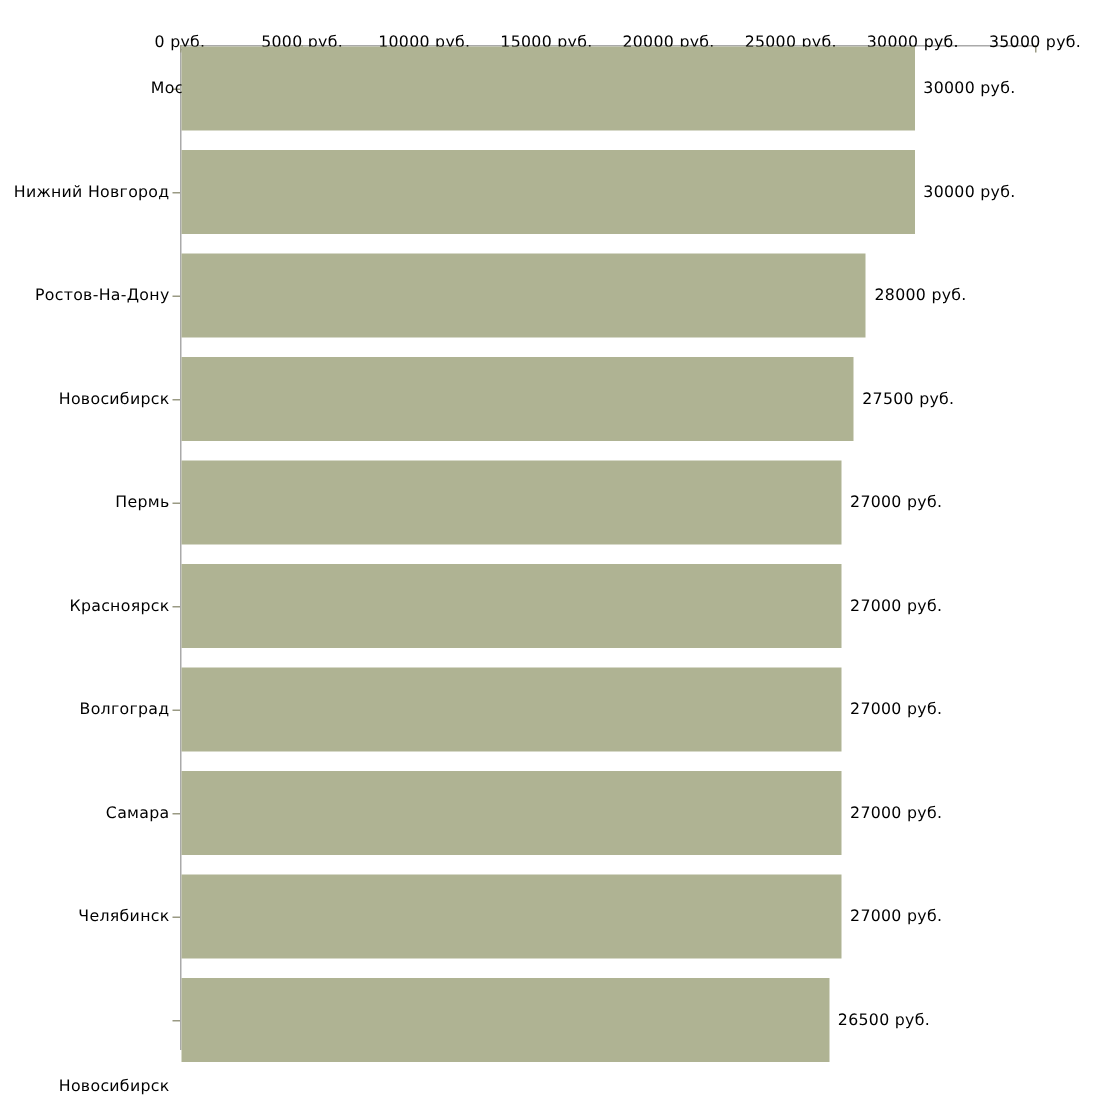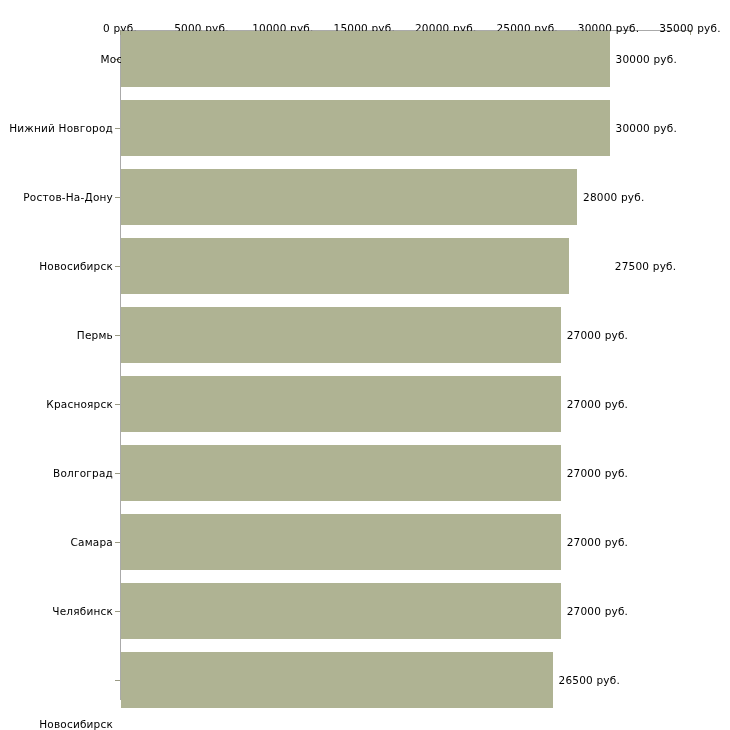--- a/index.html
+++ b/index.html
@@ -141,21 +141,21 @@
       <div class="y-tick-label" style="top: 680px; right: 617px; margin-top: 44px;">Новосибирск</div>
     </div>
   <div id="bars-layer">
       <div class="bar" title="Москва: 30000 руб." style="top: 31px; height: 56px; width: 488.571px; background: rgb(175, 179, 147);"></div>
       <div class="bar-value-label" style="left: 615.571px; top: 59px;">30000 руб.</div>
       <div class="bar" title="Нижний Новгород: 30000 руб." style="top: 100px; height: 56px; width: 488.571px; background: rgb(175, 179, 147);"></div>
       <div class="bar-value-label" style="left: 615.571px; top: 128px;">30000 руб.</div>
       <div class="bar" title="Ростов-На-Дону: 28000 руб." style="top: 169px; height: 56px; width: 456px; background: rgb(175, 179, 147);"></div>
       <div class="bar-value-label" style="left: 583px; top: 197px;">28000 руб.</div>
       <div class="bar" title="Екатеринбург: 27500 руб." style="top: 238px; height: 56px; width: 447.857px; background: rgb(175, 179, 147);"></div>
-      <div class="bar-value-label" style="left: 574.857px; top: 266px; margin-left: 40px;">27500 руб.</div>
+      <div class="bar-value-label" style="left: 574.857px; top: 266px;">27500 руб.</div>
       <div class="bar" title="Пермь: 27000 руб." style="top: 307px; height: 56px; width: 439.714px; background: rgb(175, 179, 147);"></div>
       <div class="bar-value-label" style="left: 566.714px; top: 335px;">27000 руб.</div>
       <div class="bar" title="Красноярск: 27000 руб." style="top: 376px; height: 56px; width: 439.714px; background: rgb(175, 179, 147);"></div>
       <div class="bar-value-label" style="left: 566.714px; top: 404px;">27000 руб.</div>
       <div class="bar" title="Волгоград: 27000 руб." style="top: 445px; height: 56px; width: 439.714px; background: rgb(175, 179, 147);"></div>
       <div class="bar-value-label" style="left: 566.714px; top: 473px;">27000 руб.</div>
       <div class="bar" title="Самара: 27000 руб." style="top: 514px; height: 56px; width: 439.714px; background: rgb(175, 179, 147);"></div>
       <div class="bar-value-label" style="left: 566.714px; top: 542px;">27000 руб.</div>
       <div class="bar" title="Челябинск: 27000 руб." style="top: 583px; height: 56px; width: 439.714px; background: rgb(175, 179, 147);"></div>
       <div class="bar-value-label" style="left: 566.714px; top: 611px;">27000 руб.</div>

